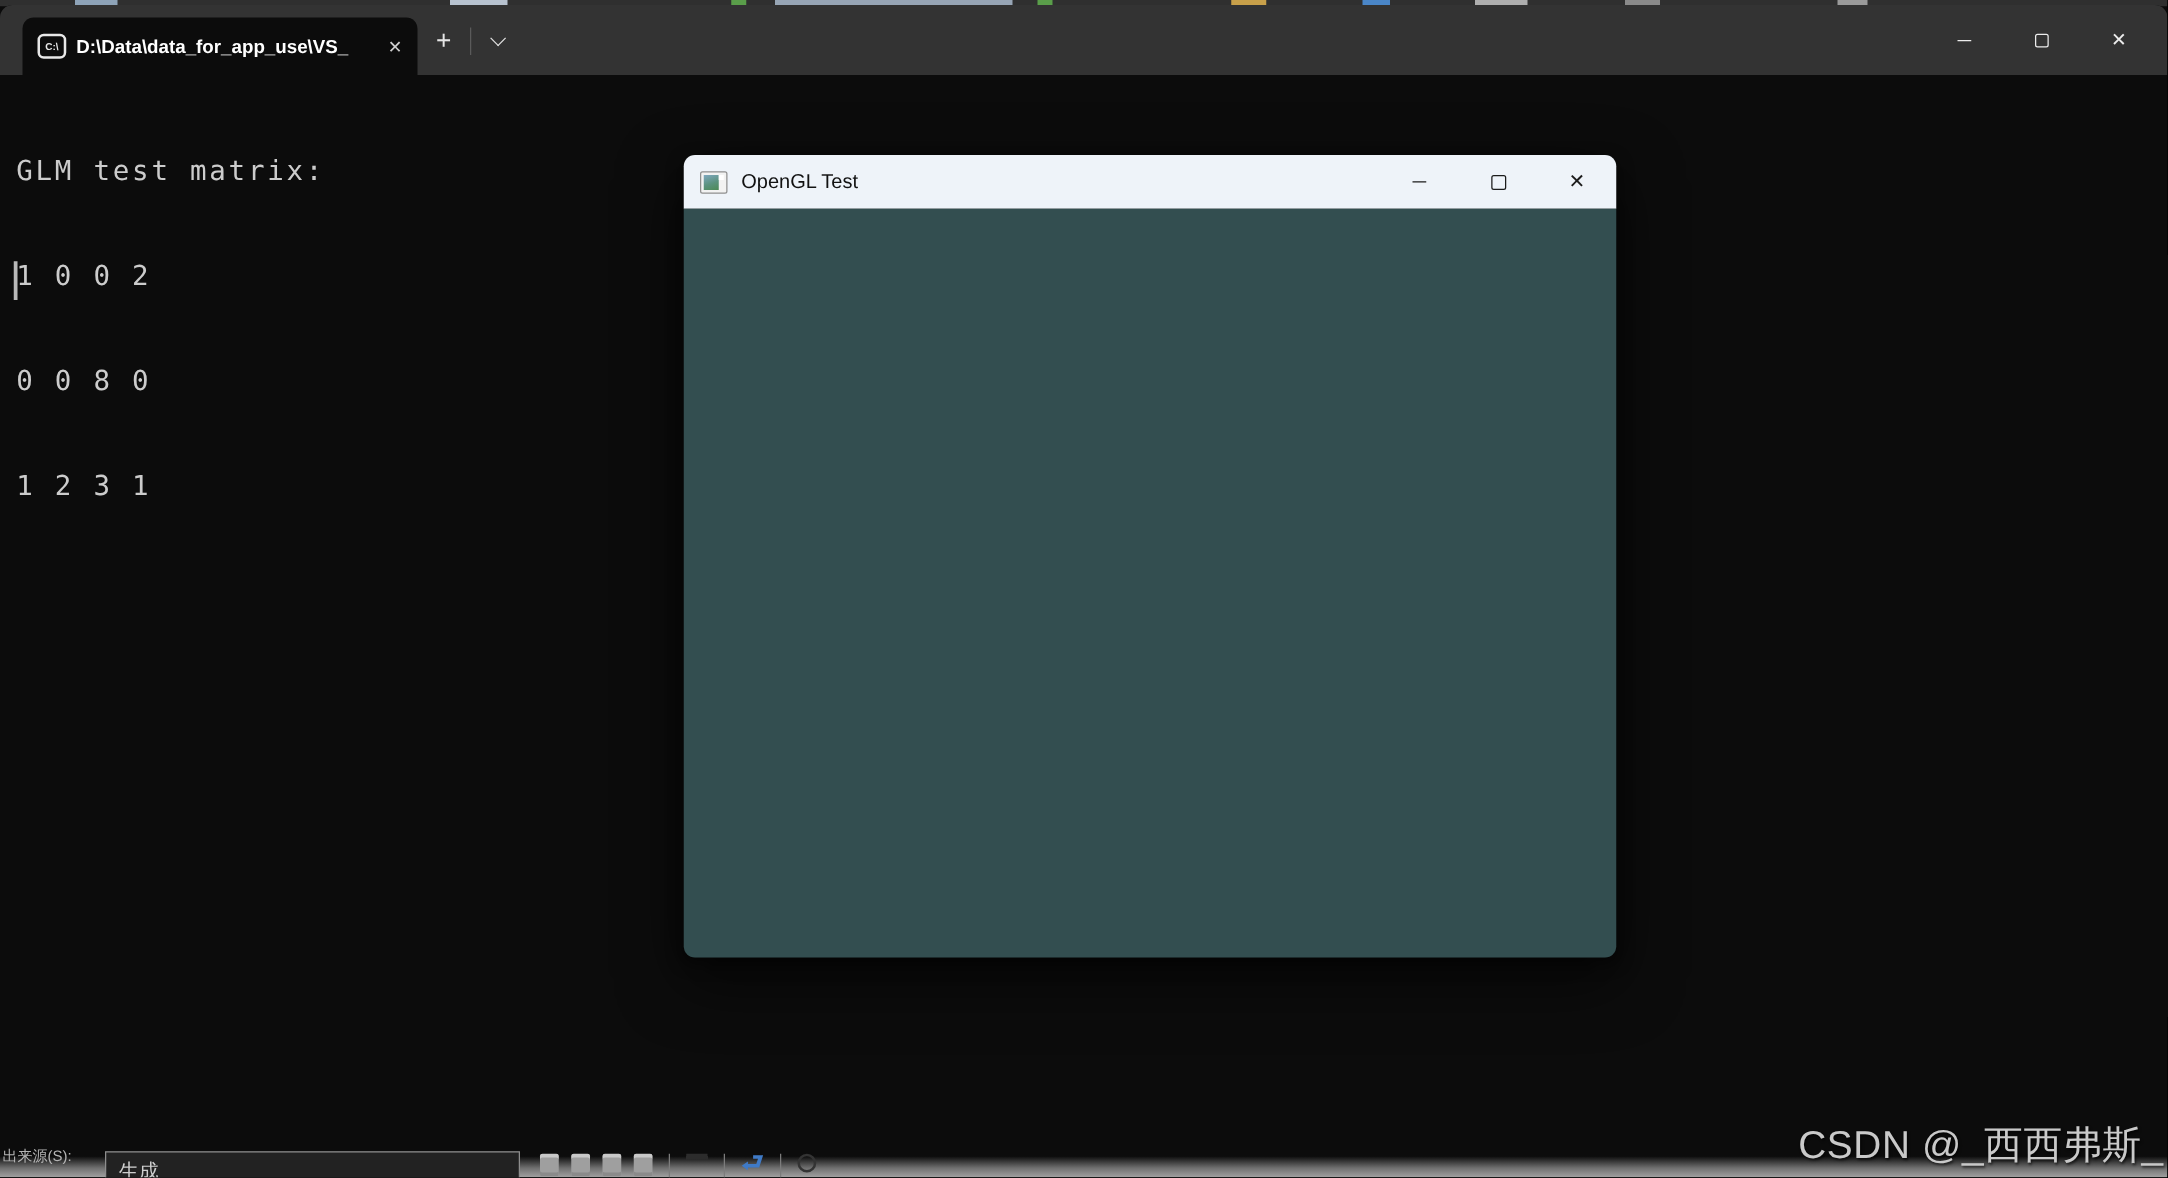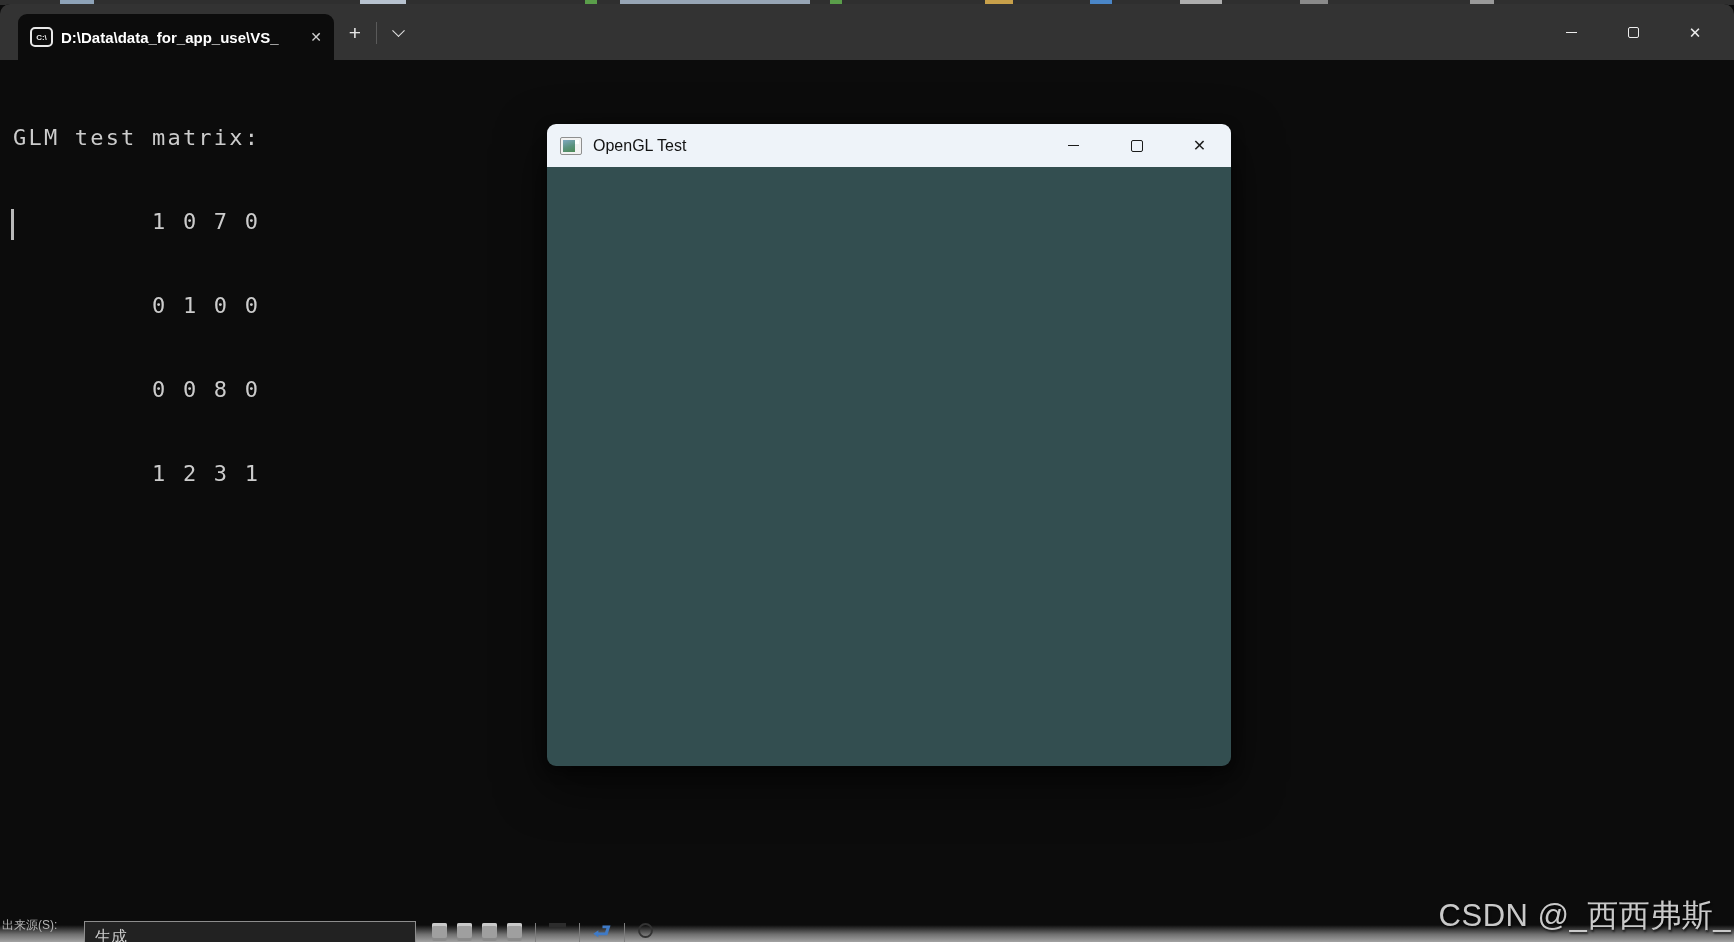--- a/index.html
+++ b/index.html
@@ -36,25 +36,25 @@
     transform:rotate(45deg) translate(-2px,-2px); }
 
   .t-wincontrols { position:absolute; right:8px; top:0; height:56px; display:flex; }
   .t-wbtn { width:62px; height:56px; display:flex; align-items:center; justify-content:center; }
   .glyph-min-w { width:11px; height:0; border-top:1.6px solid #ededed; }
   .glyph-max-w { width:11px; height:11px; border:1.6px solid #ededed; border-radius:2px; }
   .glyph-close-w { color:#ededed; font-size:15px; line-height:1; }
 
   .console { position:absolute; left:13px; top:64px;
     font-family:"DejaVu Sans Mono","Liberation Mono",monospace;
-    font-size:22px; line-height:28px; letter-spacing:2.2px; color:#cccccc; white-space:pre;text-align:right; }
+    font-size:22px; line-height:28px; letter-spacing:2.2px; color:#cccccc; white-space:pre; }
   .cursor-bar { position:absolute; left:11px; top:205px; width:2.5px; height:31px; background:#b9b9b9; }
 
   
-  .glwin { position:absolute; left:547px; top:124px; width:684px; height:642px;
+  .glwin { position:absolute; left:547px; top:124px; width:746px; height:642px;
     border-radius:9px; z-index:2;
     box-shadow:0 18px 50px rgba(0,0,0,0.6), 0 4px 14px rgba(0,0,0,0.45); }
   .gl-titlebar { height:43px; background:#eef3f9; border-radius:9px 9px 0 0;
     display:flex; align-items:center; padding-left:13px; }
   .gl-icon { width:22px; height:18px; border:1px solid #8f8f8f; background:#f2f2f2;
     border-radius:2px; position:relative; flex:none; }
   .gl-icon .scr { position:absolute; left:2px; top:2px; width:12px; height:12px;
     background:linear-gradient(160deg,#7fa8c0 0%,#5b927e 55%,#4d8a55 100%); }
   .gl-icon .bar { position:absolute; right:2px; top:2px; width:4px; height:4px; background:#ffffff; }
   .gl-title { margin-left:11px; font-size:16px; color:#121212; }
@@ -128,22 +128,21 @@
           <div class="glyph-max-w"></div>
         </div>
         <div class="t-wbtn">
           <div class="glyph-close-w">✕</div>
         </div>
       </div>
     </div>
 
     <div class="console">
       <div>GLM test matrix:</div>
-      <div>1 0 7 0</div>
-      <div>0 1 0 0</div>
+      <div>1 0 0 2</div>
       <div>0 0 8 0</div>
       <div>1 2 3 1</div>
     </div>
     <div class="cursor-bar"></div>
   </div>
 
   <div class="glwin">
     <div class="gl-titlebar" style="background: rgb(238, 243, 249);">
       <div class="gl-icon">
         <div class="scr"></div>

